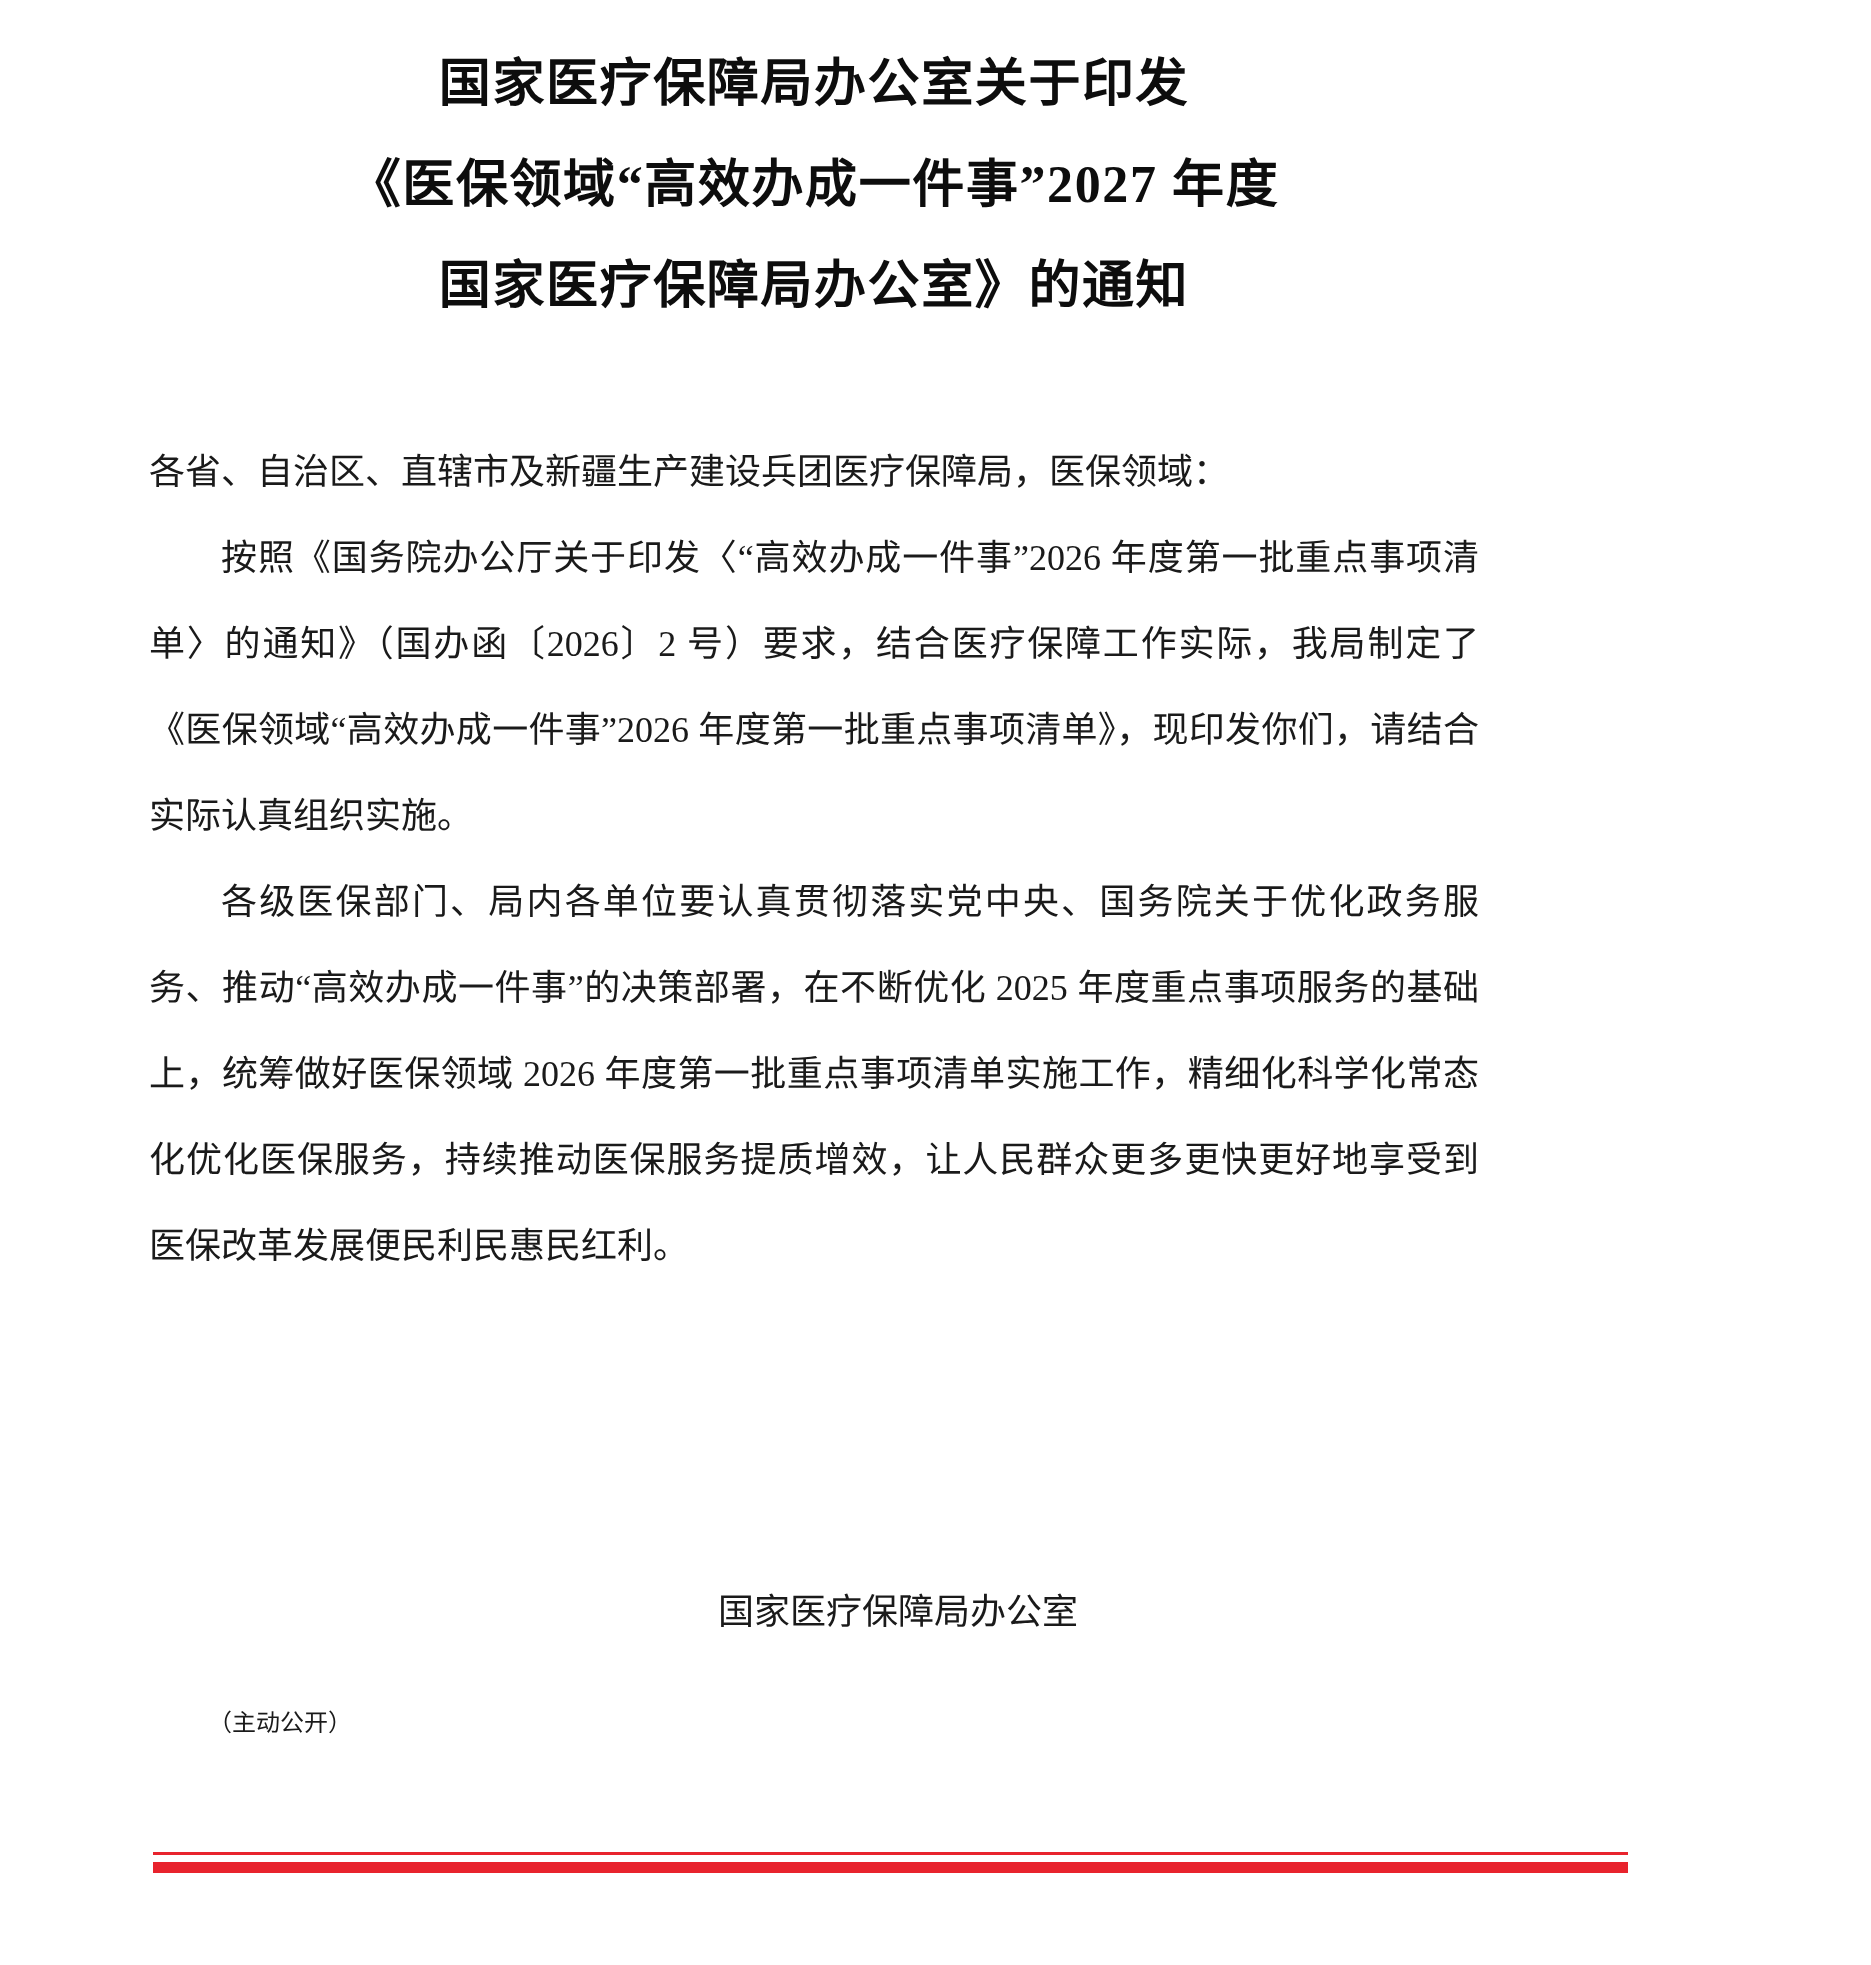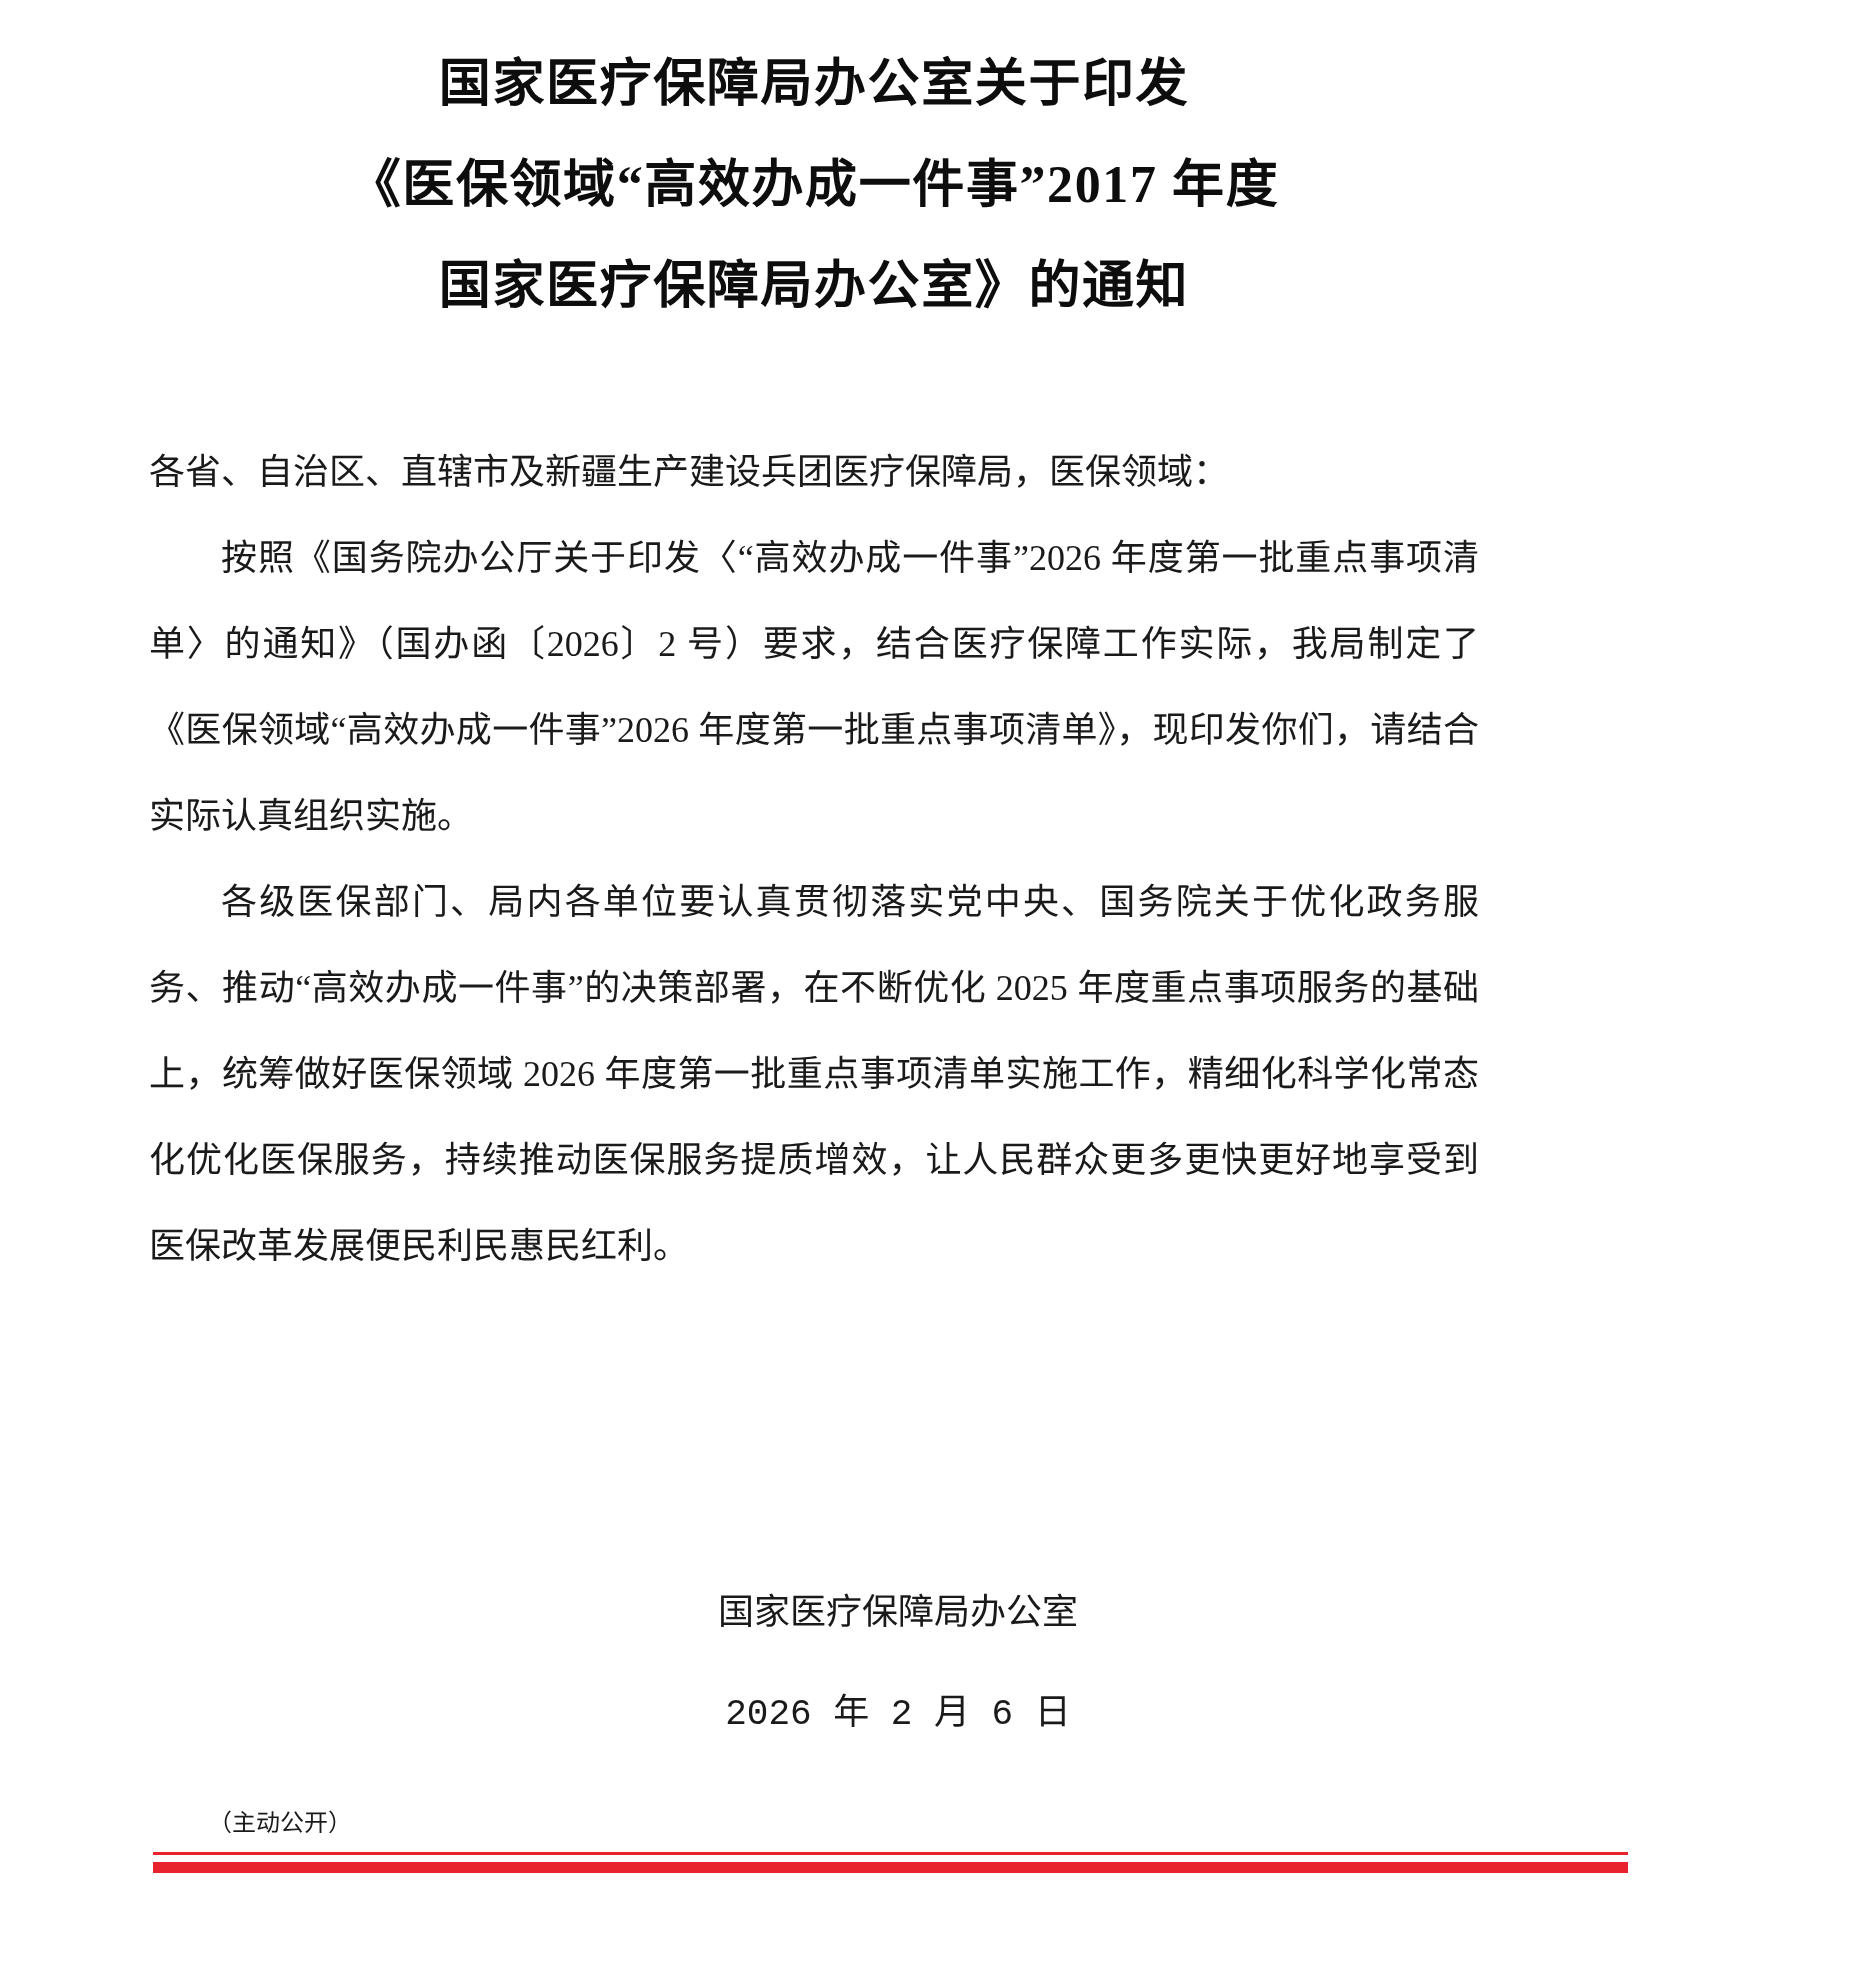--- a/index.html
+++ b/index.html
@@ -82,32 +82,31 @@
     height: 11px;
   }
 </style>
 </head>
 <body>
 
 <div class="page">
 
   <div class="title-block">
     <div class="title-line">国家医疗保障局办公室关于印发</div>
-    <div class="title-line">《医保领域“高效办成一件事”2017 年度</div>
+    <div class="title-line">《医保领域“高效办成一件事”2027 年度</div>
     <div class="title-line">国家医疗保障局办公室》的通知</div>
   </div>
 
   <div class="content">
     <p class="salutation">各省、自治区、直辖市及新疆生产建设兵团医疗保障局，医保领域：</p>
     <p class="body-paragraph">按照《国务院办公厅关于印发〈“高效办成一件事”2026 年度第一批重点事项清单〉的通知》（国办函〔2026〕2 号）要求，结合医疗保障工作实际，我局制定了《医保领域“高效办成一件事”2026 年度第一批重点事项清单》，现印发你们，请结合实际认真组织实施。</p>
     <p class="body-paragraph">各级医保部门、局内各单位要认真贯彻落实党中央、国务院关于优化政务服务、推动“高效办成一件事”的决策部署，在不断优化 2025 年度重点事项服务的基础上，统筹做好医保领域 2026 年度第一批重点事项清单实施工作，精细化科学化常态化优化医保服务，持续推动医保服务提质增效，让人民群众更多更快更好地享受到医保改革发展便民利民惠民红利。</p>
 
     <div class="signature-block">
       <div class="signature-org">国家医疗保障局办公室</div>
-      <div class="signature-date">2026 年 2 月 6 日</div>
     </div>
 
     <p class="disclosure-note">（主动公开）</p>
   </div>
 
   <div class="red-rule thin" style="background-color: rgb(232, 35, 45);"></div>
   <div class="red-rule thick" style="background-color: rgb(232, 35, 45);"></div>
 
 </div>
 

